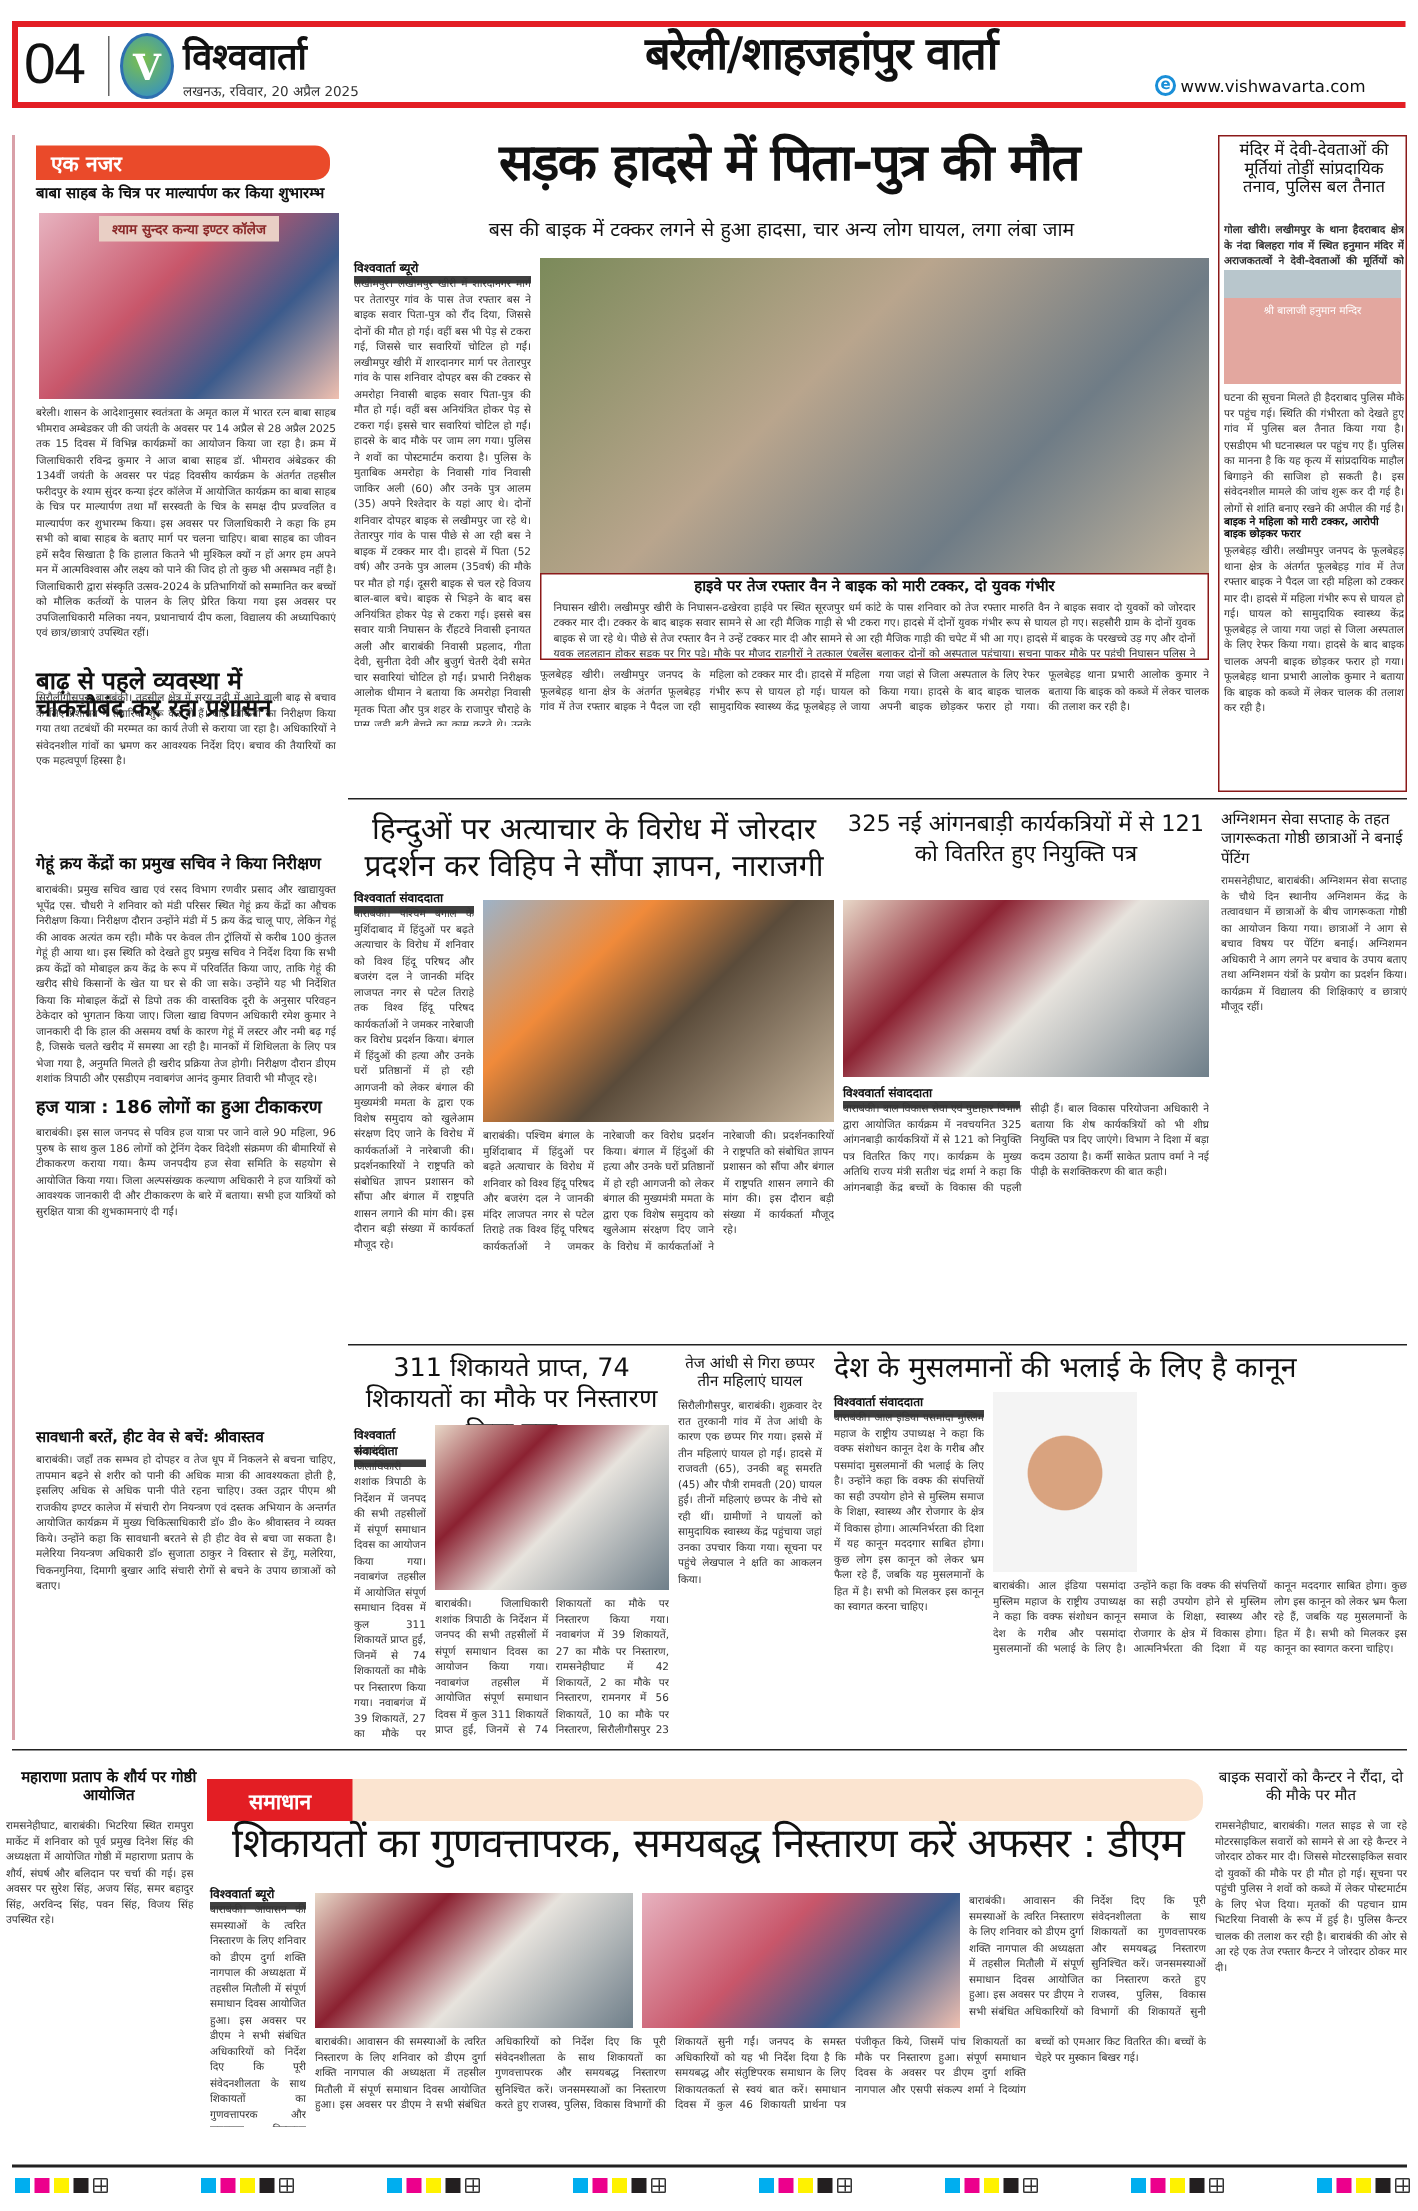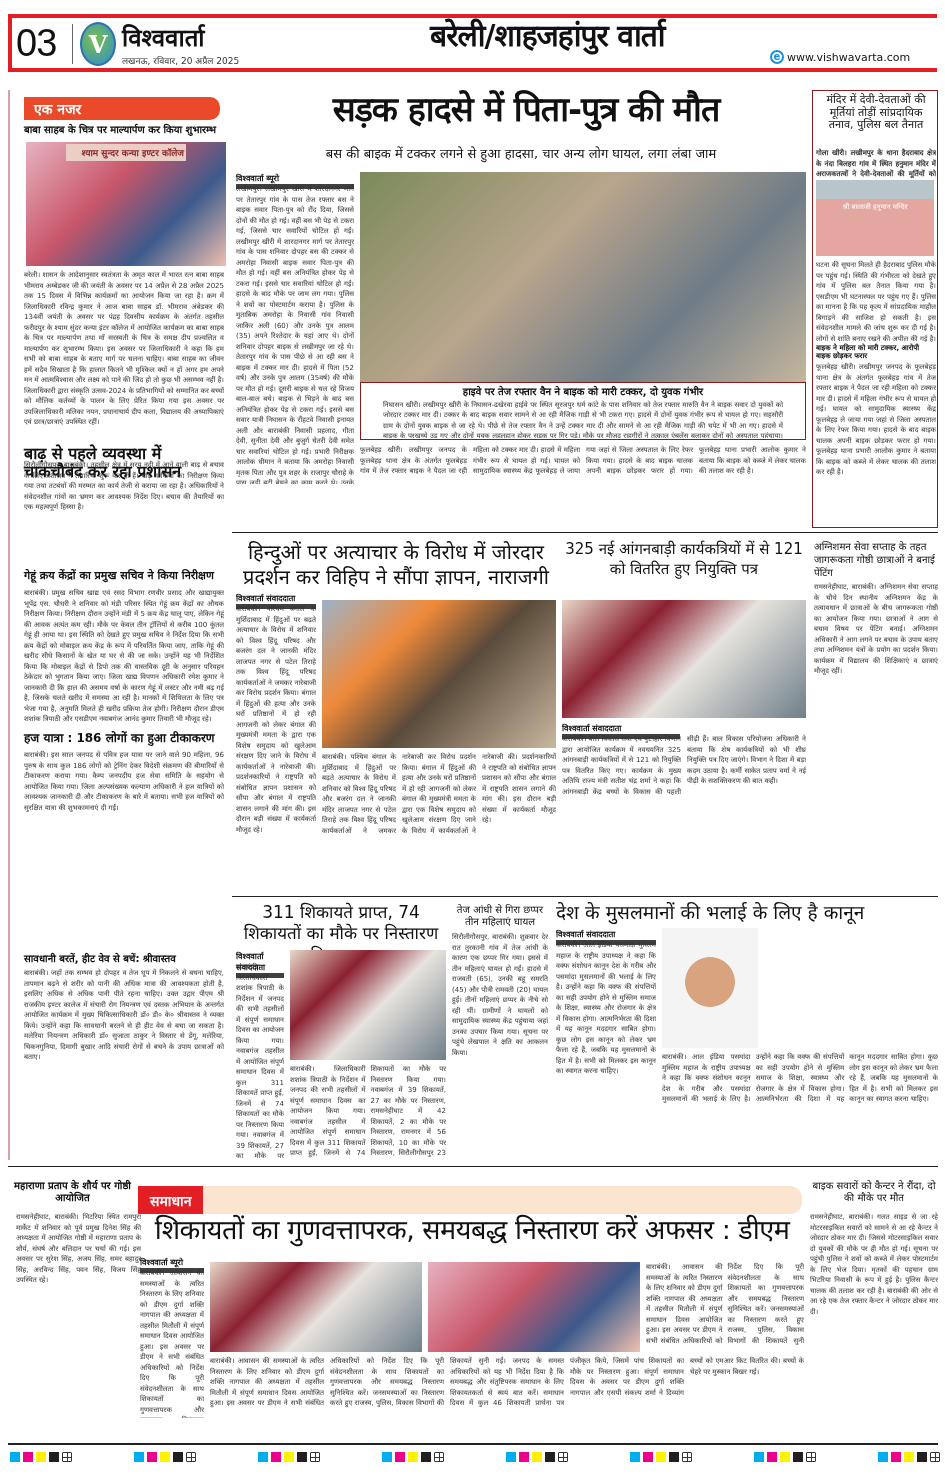--- a/index.html
+++ b/index.html
@@ -21,70 +21,70 @@
   .body-text{font-size:7px;line-height:10.5px;color:#333;text-align:justify;overflow:hidden}
   .photo{background:linear-gradient(135deg,#7b8a5a,#b9a58d 40%,#6f7c86 70%,#c5b69e);overflow:hidden}
   .photo.pink{background:linear-gradient(135deg,#e7b2bf,#c8566a 40%,#3c5b8c 70%,#f0c0b0)}
   .photo.temple{background:linear-gradient(180deg,#b8c6cc 0 25%,#e3a79f 25% 100%)}
   .photo.protest{background:linear-gradient(135deg,#9db3c8,#f08a3a 30%,#5a4b3a 55%,#c9b79f)}
   .photo.hall{background:linear-gradient(135deg,#e8d8c8,#8b2131 30%,#e7e3dd 55%,#6f7f8a)}
   .photo.face{background:radial-gradient(circle at 50% 45%,#d9a37f 0 30%,#f4f4f4 31% 100%)}
   .byline{font-size:8px;font-weight:bold;border-bottom:5px solid #404040;padding-bottom:1px;margin-bottom:2px;color:#111}
   .caption-box{border:1px solid #8b1a1a;background:#fff}
   .samadhan{left:138px;top:1186px;width:664px;height:28px;background:#fbe4d0;border-radius:0 12px 12px 0;display:flex;align-items:center}
-  .samadhan-tag{background:#e31e24;color:#fff;font-size:14px;font-weight:bold;padding:5px 12px;height:28px}
+  .samadhan-tag{background:#e31e24;color:#fff;font-size:14px;font-weight:bold;padding:5px 28px;height:28px}
   .samadhan-text{font-size:13px;font-weight:bold;color:#111;padding-left:10px;letter-spacing:-.3px}
   .regmarks{display:flex;gap:3px;align-items:center}
   .sw{width:10px;height:10px}
   .reg{width:10px;height:10px;border:1px solid #333;border-radius:1px;position:relative}
   .reg::before{content:"";position:absolute;left:4px;top:0;width:1px;height:8px;background:#333}
   .reg::after{content:"";position:absolute;top:4px;left:0;height:1px;width:8px;background:#333}
 </style>
 </head>
 <body>
 
 <div class="abs masthead-frame"></div>
-<div class="abs page-num">03</div>
+<div class="abs page-num">04</div>
 <div class="abs sep-line"></div>
 <div class="abs logo">
     <span>V</span>
   </div>
 <div class="abs brand">विश्ववार्ता</div>
 <div class="abs dateline">लखनऊ,   रविवार, 20 अप्रैल 2025</div>
 <div class="abs section-title">बरेली/शाहजहांपुर वार्ता</div>
 <div class="abs web">
   <span class="ie-icon">e</span>
   <span>www.vishwavarta.com</span>
 </div>
 
 <div class="abs col-box" style="left:8px;top:90px;width:221px;height:1070px;border-color:#d9a0a8;border-width:0 0 0 2px"></div>
 <div class="abs red-tag" style="left:24px;top:97px;width:196px">एक नजर</div>
 <div class="abs hd" style="left:24px;top:124px;width:200px;font-size:10px">बाबा साहब के चित्र पर माल्यार्पण कर किया शुभारम्भ</div>
 <div class="abs photo pink" style="left:26px;top:142px;width:200px;height:124px">
-  <div style="background:#e9cfc5;color:#8b2a2a;font-size:9px;font-weight:bold;text-align:right;margin:2px 40px;padding:2px">श्याम सुन्दर कन्या इण्टर कॉलेज</div>
+  <div style="background:#e9cfc5;color:#8b2a2a;font-size:9px;font-weight:bold;text-align:center;margin:2px 40px;padding:2px">श्याम सुन्दर कन्या इण्टर कॉलेज</div>
 </div>
 <div class="abs body-text" style="left:24px;top:270px;width:200px;height:172px">बरेली। शासन के आदेशानुसार स्वतंत्रता के अमृत काल में भारत रत्न बाबा साहब भीमराव अम्बेडकर जी की जयंती के अवसर पर 14 अप्रैल से 28 अप्रैल 2025 तक 15 दिवस में विभिन्न कार्यक्रमों का आयोजन किया जा रहा है। क्रम में जिलाधिकारी रविन्द्र कुमार ने आज बाबा साहब डॉ. भीमराव अंबेडकर की 134वीं जयंती के अवसर पर पंद्रह दिवसीय कार्यक्रम के अंतर्गत तहसील फरीदपुर के श्याम सुंदर कन्या इंटर कॉलेज में आयोजित कार्यक्रम का बाबा साहब के चित्र पर माल्यार्पण तथा माँ सरस्वती के चित्र के समक्ष दीप प्रज्वलित व माल्यार्पण कर शुभारम्भ किया। इस अवसर पर जिलाधिकारी ने कहा कि हम सभी को बाबा साहब के बताए मार्ग पर चलना चाहिए। बाबा साहब का जीवन हमें सदैव सिखाता है कि हालात कितने भी मुश्किल क्यों न हों अगर हम अपने मन में आत्मविश्वास और लक्ष्य को पाने की जिद हो तो कुछ भी असम्भव नहीं है। जिलाधिकारी द्वारा संस्कृति उत्सव-2024 के प्रतिभागियों को सम्मानित कर बच्चों को मौलिक कर्तव्यों के पालन के लिए प्रेरित किया गया इस अवसर पर उपजिलाधिकारी मलिका नयन, प्रधानाचार्य दीप कला, विद्यालय की अध्यापिकाएं एवं छात्र/छात्राएं उपस्थित रहीं।</div>
 <div class="abs hd" style="left:24px;top:445px;width:200px;font-size:16px">बाढ़ से पहले व्यवस्था में चाकचौबंद कर रहा प्रशासन</div>
 <div class="abs body-text" style="left:24px;top:460px;width:200px;height:105px">सिरौलीगौसपुर, बाराबंकी। तहसील क्षेत्र में सरयू नदी में आने वाली बाढ़ से बचाव के लिए प्रशासन ने तैयारियाँ शुरू कर दी हैं। बाढ़ चौकियों का निरीक्षण किया गया तथा तटबंधों की मरम्मत का कार्य तेजी से कराया जा रहा है। अधिकारियों ने संवेदनशील गांवों का भ्रमण कर आवश्यक निर्देश दिए। बचाव की तैयारियों का एक महत्वपूर्ण हिस्सा है।</div>
 <div class="abs hd" style="left:24px;top:570px;width:200px;font-size:11px">गेहूं क्रय केंद्रों का प्रमुख सचिव ने किया निरीक्षण</div>
 <div class="abs body-text" style="left:24px;top:588px;width:200px;height:140px">बाराबंकी। प्रमुख सचिव खाद्य एवं रसद विभाग रणवीर प्रसाद और खाद्यायुक्त भूपेंद्र एस. चौधरी ने शनिवार को मंडी परिसर स्थित गेहूं क्रय केंद्रों का औचक निरीक्षण किया। निरीक्षण दौरान उन्होंने मंडी में 5 क्रय केंद्र चालू पाए, लेकिन गेहूं की आवक अत्यंत कम रही। मौके पर केवल तीन ट्रॉलियों से करीब 100 कुंतल गेहूं ही आया था। इस स्थिति को देखते हुए प्रमुख सचिव ने निर्देश दिया कि सभी क्रय केंद्रों को मोबाइल क्रय केंद्र के रूप में परिवर्तित किया जाए, ताकि गेहूं की खरीद सीधे किसानों के खेत या घर से की जा सके। उन्होंने यह भी निर्देशित किया कि मोबाइल केंद्रों से डिपो तक की वास्तविक दूरी के अनुसार परिवहन ठेकेदार को भुगतान किया जाए। जिला खाद्य विपणन अधिकारी रमेश कुमार ने जानकारी दी कि हाल की असमय वर्षा के कारण गेहूं में लस्टर और नमी बढ़ गई है, जिसके चलते खरीद में समस्या आ रही है। मानकों में शिथिलता के लिए पत्र भेजा गया है, अनुमति मिलते ही खरीद प्रक्रिया तेज होगी। निरीक्षण दौरान डीएम शशांक त्रिपाठी और एसडीएम नवाबगंज आनंद कुमार तिवारी भी मौजूद रहे।</div>
 <div class="abs hd" style="left:24px;top:732px;width:200px;font-size:12px">हज यात्रा : 186 लोगों का हुआ टीकाकरण</div>
 <div class="abs body-text" style="left:24px;top:750px;width:200px;height:200px">बाराबंकी। इस साल जनपद से पवित्र हज यात्रा पर जाने वाले 90 महिला, 96 पुरुष के साथ कुल 186 लोगों को ट्रेनिंग देकर विदेशी संक्रमण की बीमारियों से टीकाकरण कराया गया। कैम्प जनपदीय हज सेवा समिति के सहयोग से आयोजित किया गया। जिला अल्पसंख्यक कल्याण अधिकारी ने हज यात्रियों को आवश्यक जानकारी दी और टीकाकरण के बारे में बताया। सभी हज यात्रियों को सुरक्षित यात्रा की शुभकामनाएं दी गईं।</div>
 <div class="abs hd" style="left:24px;top:953px;width:200px;font-size:10px">सावधानी बरतें, हीट वेव से बचें: श्रीवास्तव</div>
 <div class="abs body-text" style="left:24px;top:968px;width:200px;height:190px">बाराबंकी। जहाँ तक सम्भव हो दोपहर व तेज धूप में निकलने से बचना चाहिए, तापमान बढ़ने से शरीर को पानी की अधिक मात्रा की आवश्यकता होती है, इसलिए अधिक से अधिक पानी पीते रहना चाहिए। उक्त उद्गार पीएम श्री राजकीय इण्टर कालेज में संचारी रोग नियन्त्रण एवं दस्तक अभियान के अन्तर्गत आयोजित कार्यक्रम में मुख्य चिकित्साधिकारी डॉ० डी० के० श्रीवास्तव ने व्यक्त किये। उन्होंने कहा कि सावधानी बरतने से ही हीट वेव से बचा जा सकता है। मलेरिया नियन्त्रण अधिकारी डॉ० सुजाता ठाकुर ने विस्तार से डेंगू, मलेरिया, चिकनगुनिया, दिमागी बुखार आदि संचारी रोगों से बचने के उपाय छात्राओं को बताए।</div>
 
 <div class="abs hd" style="left:10px;top:1180px;width:125px;font-size:10px;text-align:center">महाराणा प्रताप के शौर्य पर गोष्ठी आयोजित</div>
-<div class="abs body-text" style="left:16px;top:1212px;width:125px;height:200px">रामसनेहीघाट, बाराबंकी। भिटरिया स्थित रामपुरा मार्केट में शनिवार को पूर्व प्रमुख दिनेश सिंह की अध्यक्षता में आयोजित गोष्ठी में महाराणा प्रताप के शौर्य, संघर्ष और बलिदान पर चर्चा की गई। इस अवसर पर सुरेश सिंह, अजय सिंह, समर बहादुर सिंह, अरविन्द सिंह, पवन सिंह, विजय सिंह उपस्थित रहे।</div>
+<div class="abs body-text" style="left:4px;top:1212px;width:125px;height:200px">रामसनेहीघाट, बाराबंकी। भिटरिया स्थित रामपुरा मार्केट में शनिवार को पूर्व प्रमुख दिनेश सिंह की अध्यक्षता में आयोजित गोष्ठी में महाराणा प्रताप के शौर्य, संघर्ष और बलिदान पर चर्चा की गई। इस अवसर पर सुरेश सिंह, अजय सिंह, समर बहादुर सिंह, अरविन्द सिंह, पवन सिंह, विजय सिंह उपस्थित रहे।</div>
 
 <div class="abs hd" style="left:246px;top:90px;width:560px;font-size:34px;text-align:center;letter-spacing:-1px">सड़क हादसे में पिता-पुत्र की मौत</div>
 <div class="abs hd" style="left:236px;top:147px;width:570px;font-size:13px;font-weight:normal;text-align:center">बस की बाइक में टक्कर लगने से हुआ हादसा, चार अन्य लोग घायल, लगा लंबा जाम</div>
 <div class="abs byline" style="left:236px;top:172px;width:118px">विश्ववार्ता ब्यूरो</div>
 <div class="abs body-text" style="left:236px;top:184px;width:118px;height:300px">लखीमपुर। लखीमपुर खीरी में शारदानगर मार्ग पर तेतारपुर गांव के पास तेज रफ्तार बस ने बाइक सवार पिता-पुत्र को रौंद दिया, जिससे दोनों की मौत हो गई। वहीं बस भी पेड़ से टकरा गई, जिससे चार सवारियों चोटिल हो गईं। लखीमपुर खीरी में शारदानगर मार्ग पर तेतारपुर गांव के पास शनिवार दोपहर बस की टक्कर से अमरोहा निवासी बाइक सवार पिता-पुत्र की मौत हो गई। वहीं बस अनियंत्रित होकर पेड़ से टकरा गई। इससे चार सवारियां चोटिल हो गईं। हादसे के बाद मौके पर जाम लग गया। पुलिस ने शवों का पोस्टमार्टम कराया है। पुलिस के मुताबिक अमरोहा के निवासी गांव निवासी जाकिर अली (60) और उनके पुत्र आलम (35) अपने रिश्तेदार के यहां आए थे। दोनों शनिवार दोपहर बाइक से लखीमपुर जा रहे थे। तेतारपुर गांव के पास पीछे से आ रही बस ने बाइक में टक्कर मार दी। हादसे में पिता (52 वर्ष) और उनके पुत्र आलम (35वर्ष) की मौके पर मौत हो गई। दूसरी बाइक से चल रहे विजय बाल-बाल बचे। बाइक से भिड़ने के बाद बस अनियंत्रित होकर पेड़ से टकरा गई। इससे बस सवार यात्री निघासन के रौंहटवे निवासी इनायत अली और बाराबंकी निवासी प्रहलाद, गीता देवी, सुनीता देवी और बुजुर्ग चेतरी देवी समेत चार सवारियां चोटिल हो गईं। प्रभारी निरीक्षक आलोक धीमान ने बताया कि अमरोहा निवासी मृतक पिता और पुत्र शहर के राजापुर चौराहे के पास जड़ी बूटी बेचने का काम करते थे। उनके परिजनों को सूचना दे दी है। वहीं बस में कुछ सवारियों को मामूली चोट आई है। घायलों का उपचार कराया गया है।</div>
 <div class="abs photo" style="left:360px;top:172px;width:446px;height:210px"></div>
-<div class="abs caption-box" style="left:360px;top:382px;width:446px;height:58px;padding:3px 22px">
+<div class="abs caption-box" style="left:360px;top:382px;width:446px;height:58px;padding:3px 8px">
   <div class="hd" style="font-size:10px;text-align:center">हाइवे पर तेज रफ्तार वैन ने बाइक को मारी टक्कर, दो युवक गंभीर</div>
   <div class="body-text" style="height:38px;margin-top:2px">निघासन खीरी। लखीमपुर खीरी के निघासन-ढखेरवा हाईवे पर स्थित सूरजपुर धर्म कांटे के पास शनिवार को तेज रफ्तार मारुति वैन ने बाइक सवार दो युवकों को जोरदार टक्कर मार दी। टक्कर के बाद बाइक सवार सामने से आ रही मैजिक गाड़ी से भी टकरा गए। हादसे में दोनों युवक गंभीर रूप से घायल हो गए। सहसौरी ग्राम के दोनों युवक बाइक से जा रहे थे। पीछे से तेज रफ्तार वैन ने उन्हें टक्कर मार दी और सामने से आ रही मैजिक गाड़ी की चपेट में भी आ गए। हादसे में बाइक के परखच्चे उड़ गए और दोनों युवक लहूलुहान होकर सड़क पर गिर पड़े। मौके पर मौजूद राहगीरों ने तत्काल एंबुलेंस बुलाकर दोनों को अस्पताल पहुंचाया। सूचना पाकर मौके पर पहुंची निघासन पुलिस ने घटनास्थल का निरीक्षण कर वाहन को कब्जे में लेकर अज्ञात मारुति वैन की तलाश शुरू कर दी।</div>
 </div>
 
 <div class="abs col-box" style="left:812px;top:90px;width:126px;height:438px;border-color:#8b1a1a"></div>
 <div class="abs hd" style="left:816px;top:94px;width:120px;font-size:11px;font-weight:normal;text-align:center">मंदिर में देवी-देवताओं की मूर्तियां तोड़ीं सांप्रदायिक तनाव, पुलिस बल तैनात</div>
 <div class="abs body-text" style="left:816px;top:148px;width:120px;height:30px;font-weight:bold">गोला खीरी। लखीमपुर के थाना हैदराबाद क्षेत्र के नंदा बिलहरा गांव में स्थित हनुमान मंदिर में अराजकतत्वों ने देवी-देवताओं की मूर्तियों को खंडित कर दिया।</div>
 <div class="abs photo temple" style="left:816px;top:180px;width:118px;height:76px">
   <div style="font-size:7px;color:#fff;text-align:center;margin-top:22px">श्री बालाजी हनुमान मन्दिर</div>
 </div>

